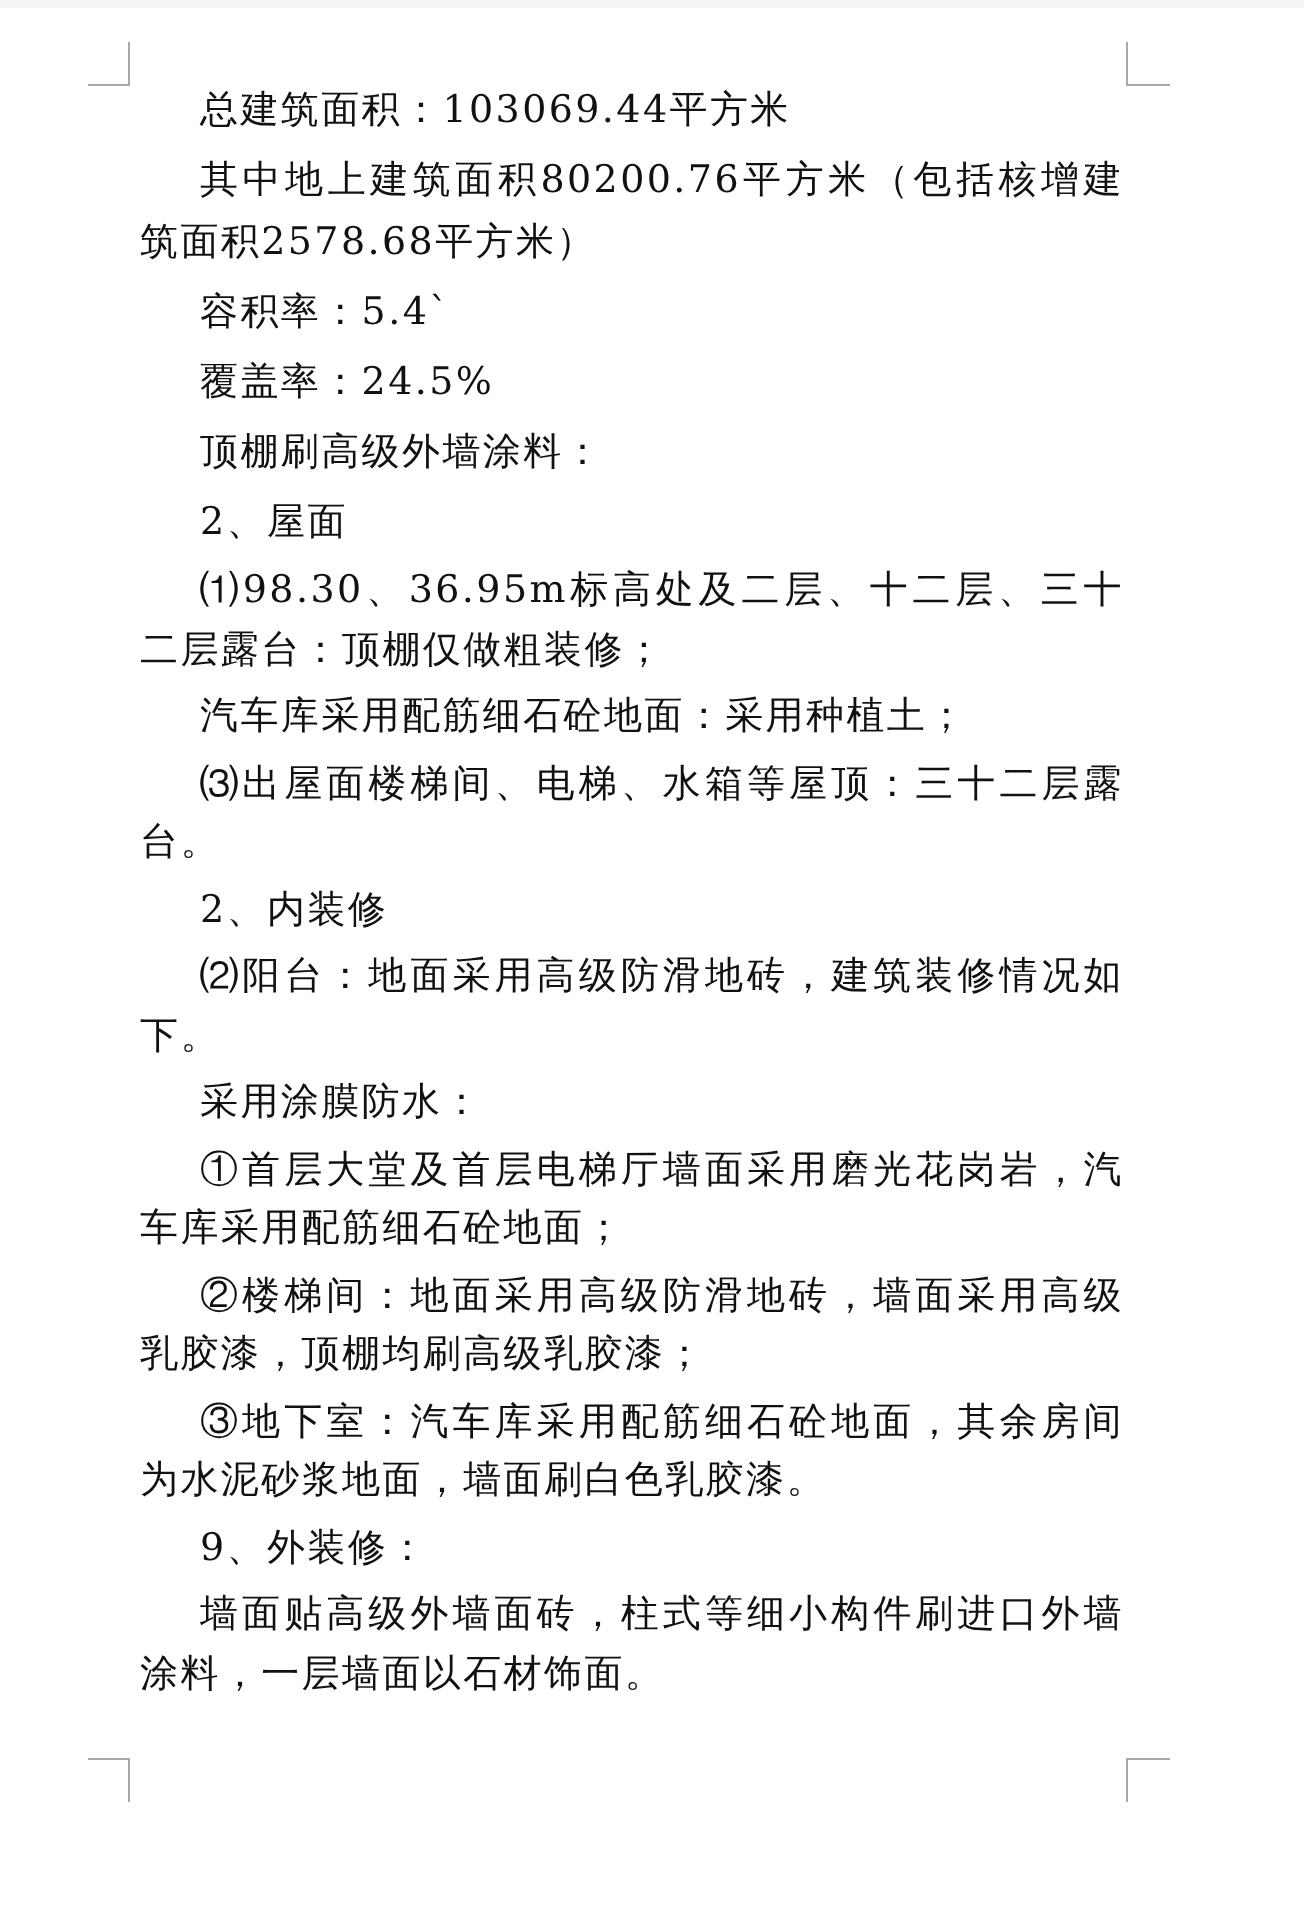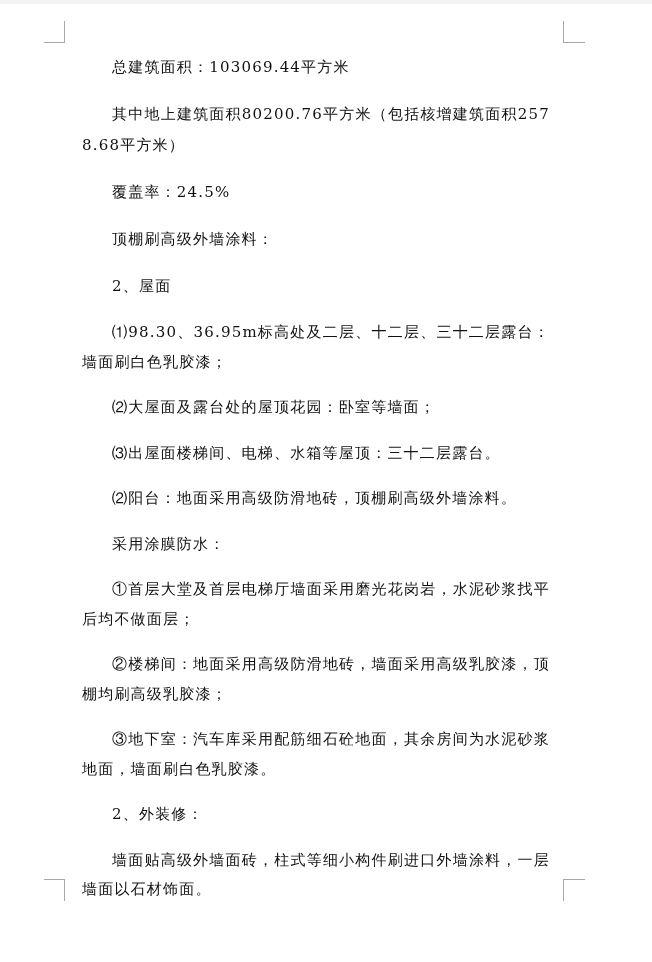--- a/index.html
+++ b/index.html
@@ -10,43 +10,45 @@
     }
     .topstrip { position: absolute; left: 0; top: 0; width: 652px; height: 4px; background: #f4f4f4; }
     .corner { position: absolute; border-color: #a8a8a8; border-style: solid; border-width: 0; }
     .c-tl { left: 44px; top: 21px; width: 20px; height: 21px; border-right-width: 1px; border-bottom-width: 1px; }
     .c-tr { left: 563px; top: 21px; width: 21px; height: 21px; border-left-width: 1px; border-bottom-width: 1px; }
     .c-bl { left: 44px; top: 879px; width: 20px; height: 21px; border-right-width: 1px; border-top-width: 1px; }
     .c-br { left: 563px; top: 879px; width: 21px; height: 21px; border-left-width: 1px; border-top-width: 1px; }
 
     .page-body { position: absolute; left: 66px; top: 36px; width: 500px; }
     .para {
-      font-size: 15px; line-height: 31px; margin: 16px; letter-spacing: 1.2px;
+      font-size: 19px; line-height: 31px; margin: 4px; letter-spacing: 1.2px;
       text-indent: 30px; word-break: break-all; text-align: justify;
     }
     .para.tight { line-height: 29.5px; }
   </style>
 </head>
 <body>
 
 <div class="topstrip"></div>
 <div class="corner c-tl"></div>
 <div class="corner c-tr"></div>
 <div class="corner c-bl"></div>
 <div class="corner c-br"></div>
 
 <div class="page-body">
   <p class="para">总建筑面积：103069.44平方米</p>
   <p class="para"> 其中地上建筑面积80200.76平方米（包括核增建筑面积2578.68平方米）</p>
+  <p class="para">容积率：5.4`</p>
   <p class="para">覆盖率：24.5%</p>
   <p class="para">顶棚刷高级外墙涂料：</p>
   <p class="para">2、屋面</p>
-  <p class="para tight">⑴98.30、36.95m标高处及二层、十二层、三十二层露台：墙面刷白色乳胶漆；</p>
-  <p class="para tight">⑵大屋面及露台处的屋顶花园：卧室等墙面；</p>
+  <p class="para tight">⑴98.30、36.95m标高处及二层、十二层、三十二层露台：顶棚仅做粗装修；</p>
+  <p class="para tight">汽车库采用配筋细石砼地面：采用种植土；</p>
   <p class="para tight">⑶出屋面楼梯间、电梯、水箱等屋顶：三十二层露台。</p>
-  <p class="para tight">⑵阳台：地面采用高级防滑地砖，顶棚刷高级外墙涂料。</p>
+  <p class="para tight">2、内装修</p>
+  <p class="para tight">⑵阳台：地面采用高级防滑地砖，建筑装修情况如下。</p>
   <p class="para tight">采用涂膜防水：</p>
-  <p class="para tight">①首层大堂及首层电梯厅墙面采用磨光花岗岩，水泥砂浆找平后均不做面层；</p>
+  <p class="para tight">①首层大堂及首层电梯厅墙面采用磨光花岗岩，汽车库采用配筋细石砼地面；</p>
   <p class="para tight">②楼梯间：地面采用高级防滑地砖，墙面采用高级乳胶漆，顶棚均刷高级乳胶漆；</p>
   <p class="para tight">③地下室：汽车库采用配筋细石砼地面，其余房间为水泥砂浆地面，墙面刷白色乳胶漆。</p>
-  <p class="para tight">2、外装修：</p>
+  <p class="para tight">9、外装修：</p>
   <p class="para tight">墙面贴高级外墙面砖，柱式等细小构件刷进口外墙涂料，一层墙面以石材饰面。</p>
 </div>
 
 </body></html>

